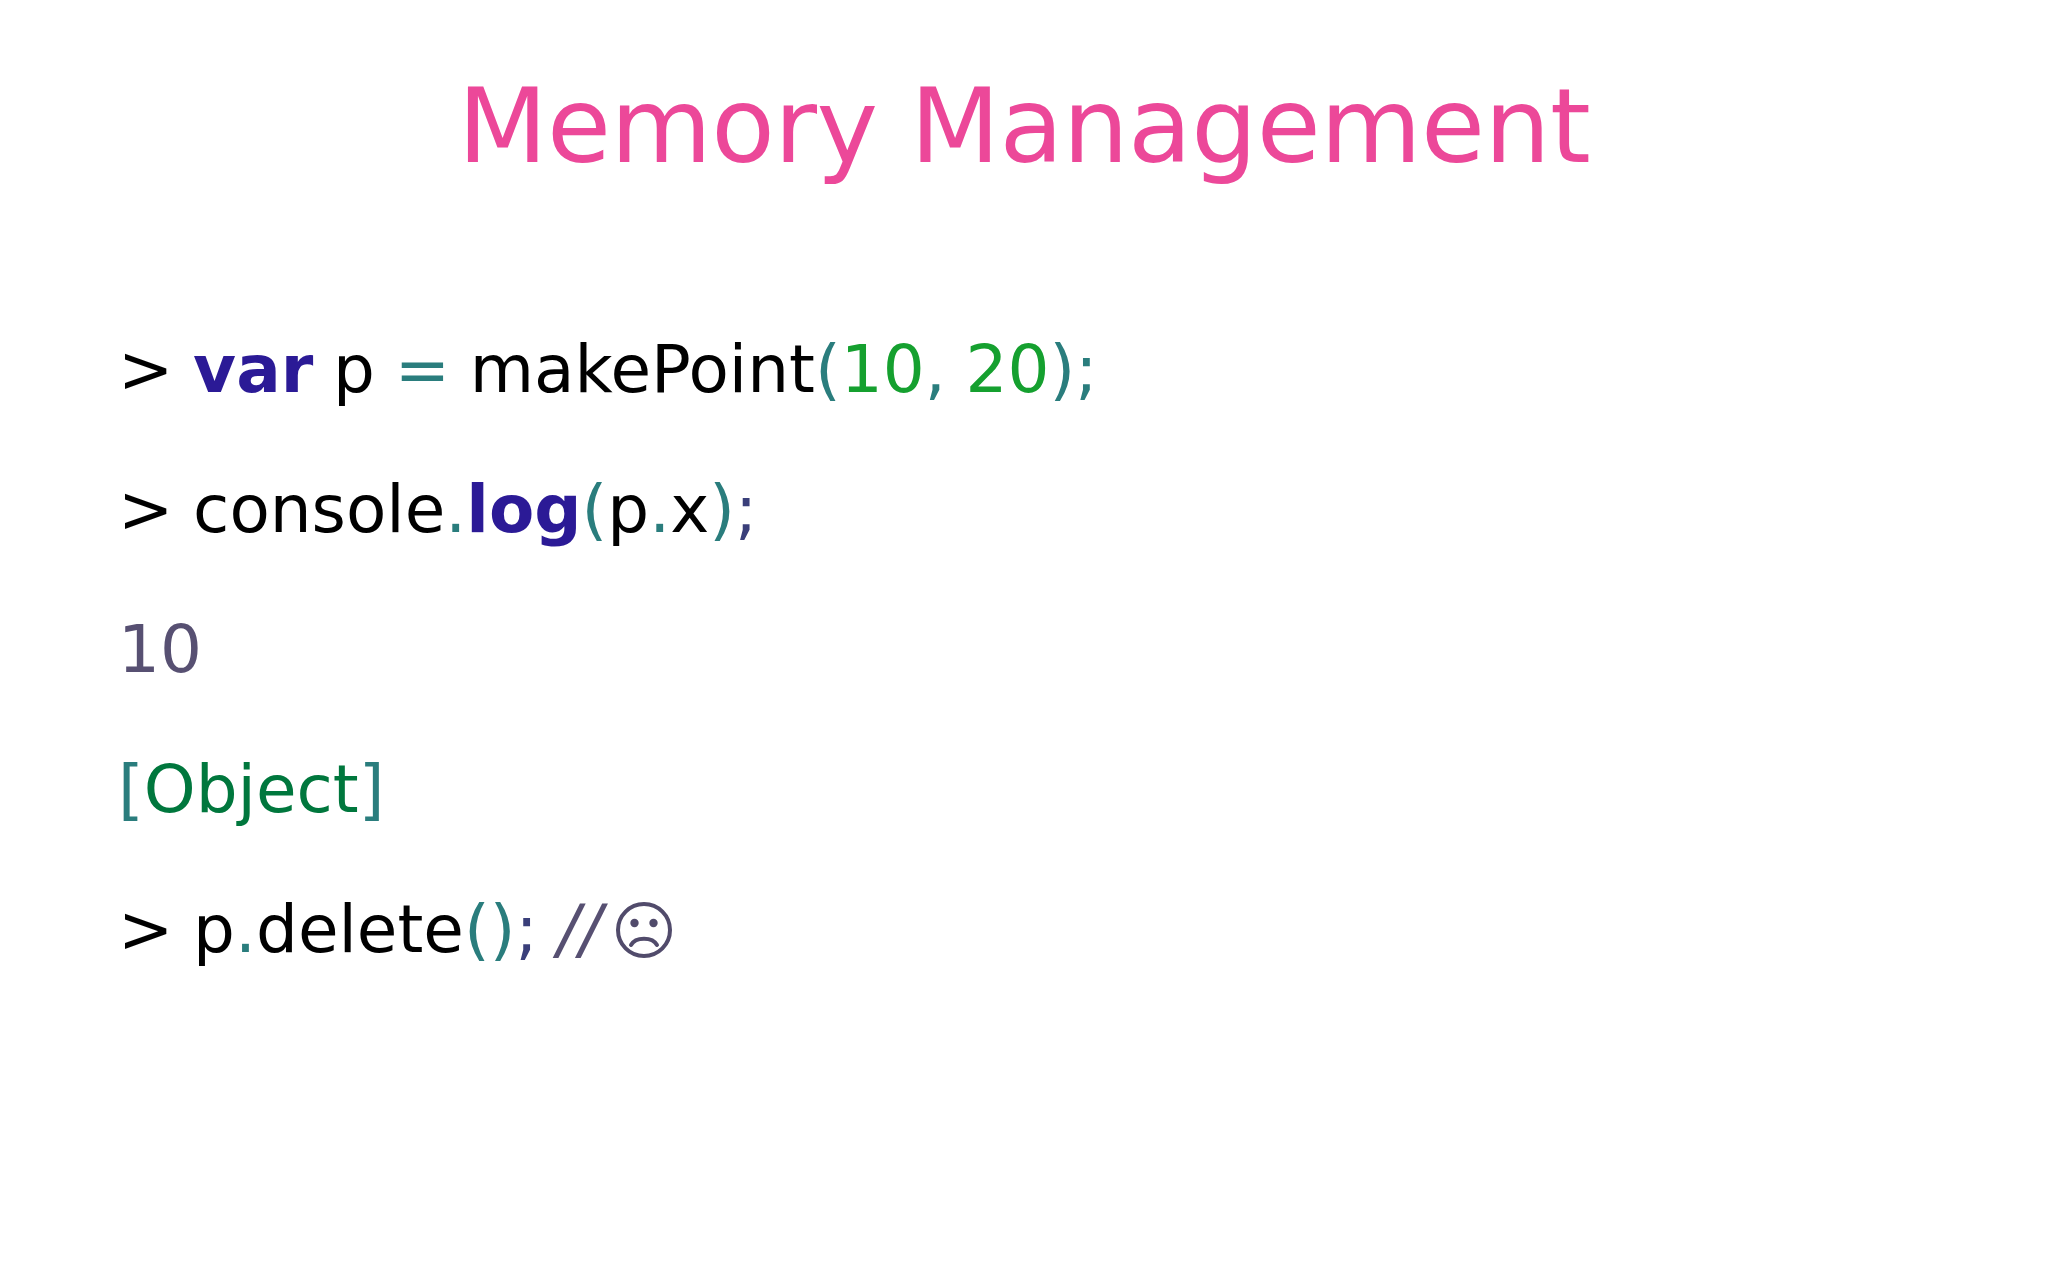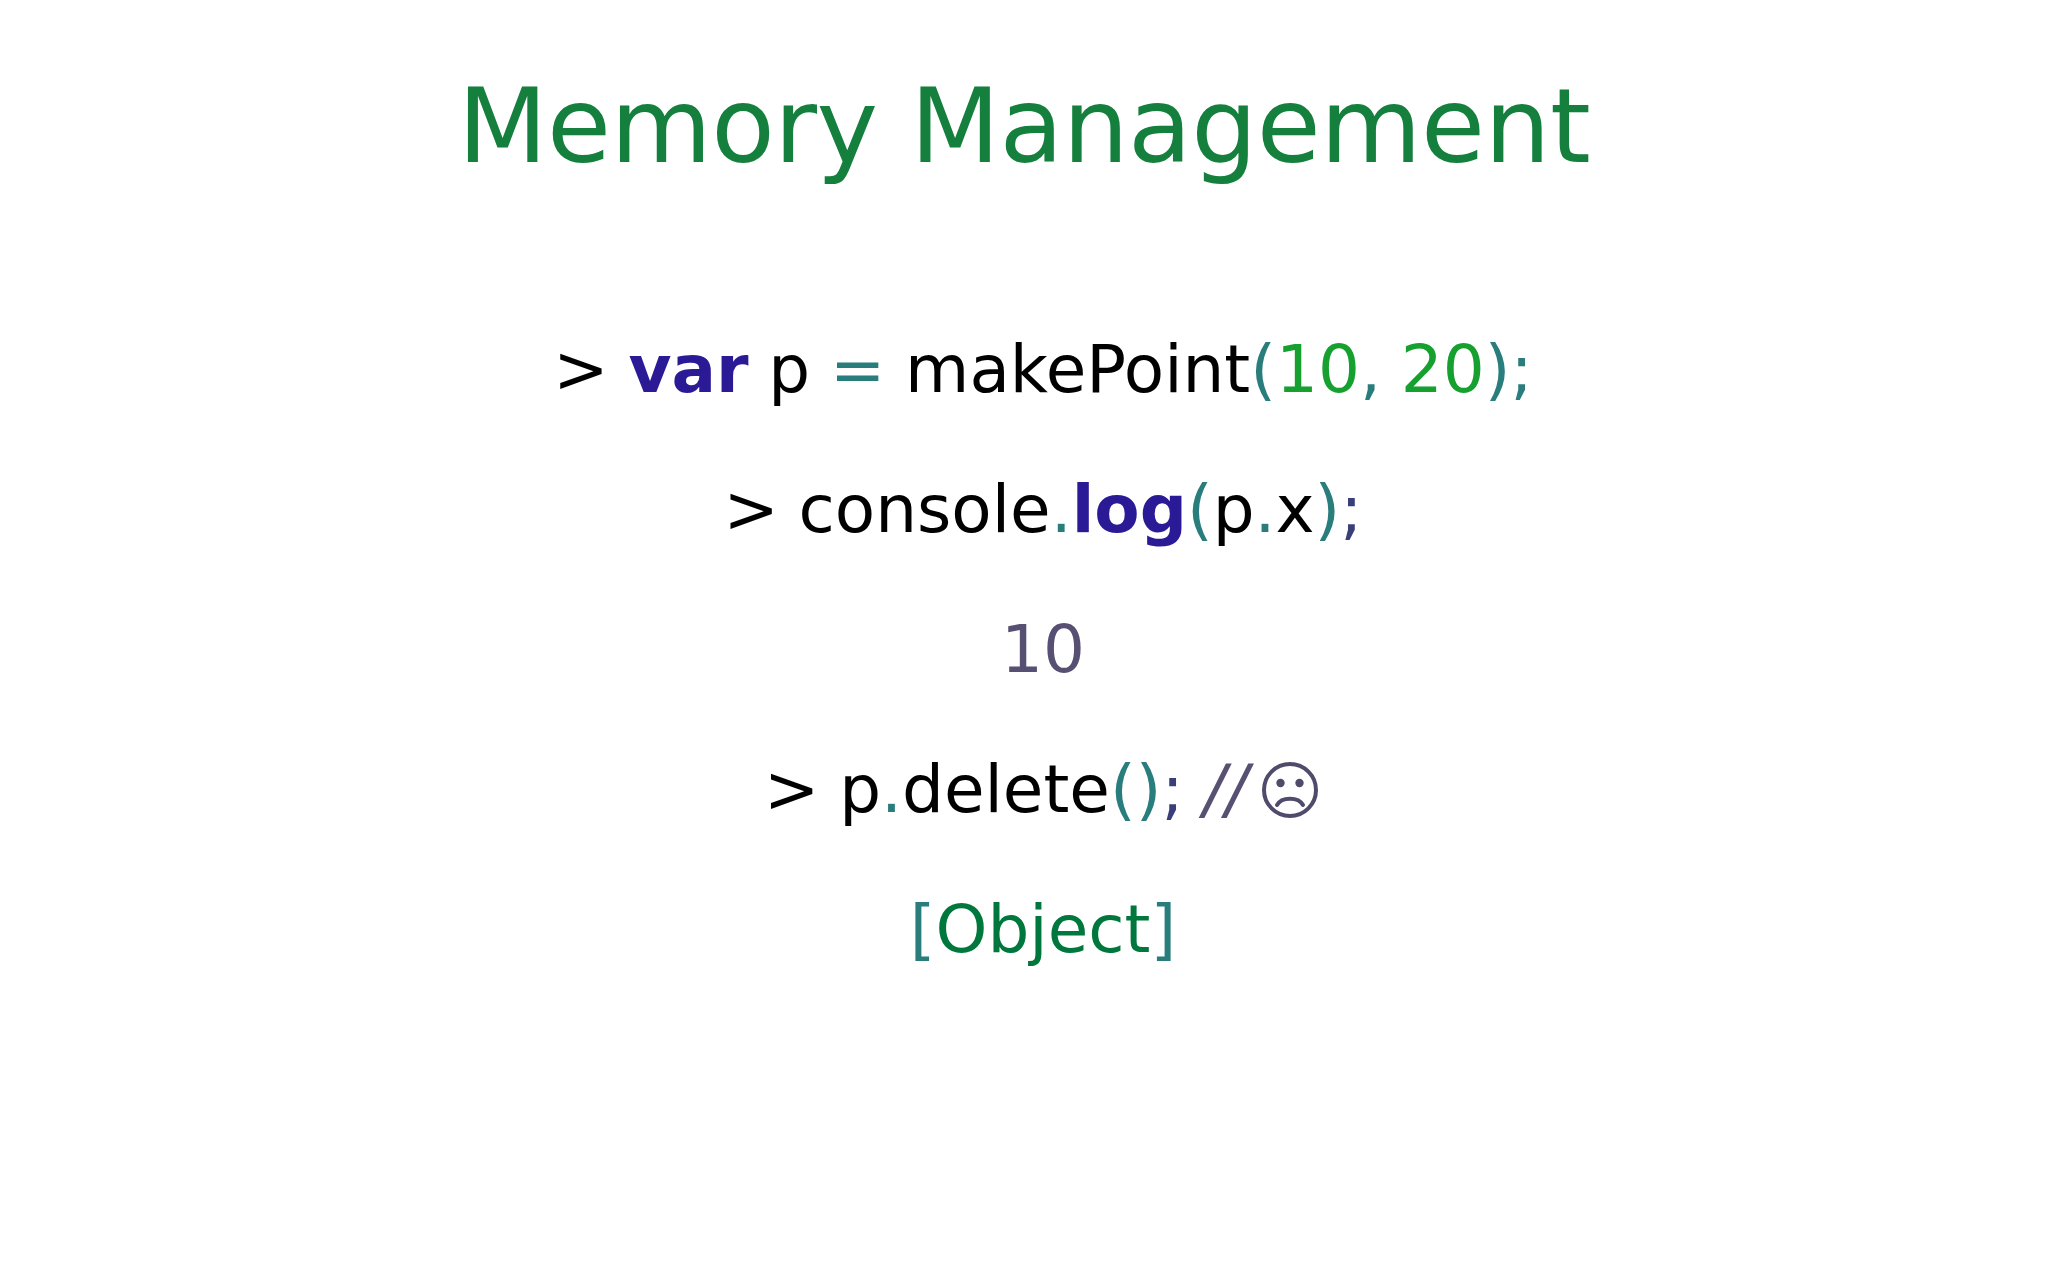--- a/index.html
+++ b/index.html
@@ -27,30 +27,29 @@
     position: absolute;
     left: 0;
     top: 72px;
     width: 2048px;
     text-align: center;
     font-family: "DejaVu Sans", "Liberation Sans", sans-serif;
     font-size: 104px;
     line-height: 1.05;
     font-weight: 400;
     letter-spacing: -0.5px;
-    color: #15803d;
+    color: #ec4899;
     white-space: nowrap;
   }
 
   .code-block {
     position: absolute;
     left: 118px;
     top: 300px;
     width: 1850px;
-    text-align: center;
   }
 
   .code-line {
     font-family: "DejaVu Sans", "Liberation Sans", sans-serif;
     font-size: 66px;
     line-height: 140px;
     height: 140px;
     white-space: nowrap;
     color: #000000;
     font-weight: 400;
@@ -93,28 +92,28 @@
     <div class="code-line">
       <span class="tok-plain">&gt;</span><span class="sp"></span><span class="tok-plain">console</span><span class="tok-punct">.</span><span class="tok-keyword">log</span><span class="tok-punct">(</span><span class="tok-plain">p</span><span class="tok-punct">.</span><span class="tok-plain">x</span><span class="tok-punct">)</span><span class="tok-semi-d">;</span>
     </div>
 
     <div class="code-line">
       <span class="tok-output">10</span>
     </div>
 
 
     <div class="code-line">
+      <span class="tok-bracket">[</span><span class="tok-object">Object</span><span class="tok-bracket">]</span>
+    </div>
+
+    <div class="code-line">
       <span class="tok-plain">&gt;</span><span class="sp"></span><span class="tok-plain">p</span><span class="tok-punct">.</span><span class="tok-plain">delete</span><span class="tok-punct">(</span><span class="tok-punct">)</span><span class="tok-semi-d">;</span><span class="sp"></span><span class="tok-comment">//</span><span class="emoji-face">
         <svg viewBox="0 0 64 64" width="64" height="64" aria-hidden="true">
           <circle cx="32" cy="32" r="26" fill="none" stroke="#514b6b" stroke-width="4"></circle>
           <circle cx="22.5" cy="25" r="4.2" fill="#514b6b"></circle>
           <circle cx="41.5" cy="25" r="4.2" fill="#514b6b"></circle>
           <path d="M19 47 C23.5 38.5, 40.5 38.5, 45 47" fill="none" stroke="#514b6b" stroke-width="4" stroke-linecap="round"></path>
         </svg>
       </span>
     </div>
 
-    <div class="code-line">
-      <span class="tok-bracket">[</span><span class="tok-object">Object</span><span class="tok-bracket">]</span>
-    </div>
-
   </div>
 </div>
 
 </body></html>

